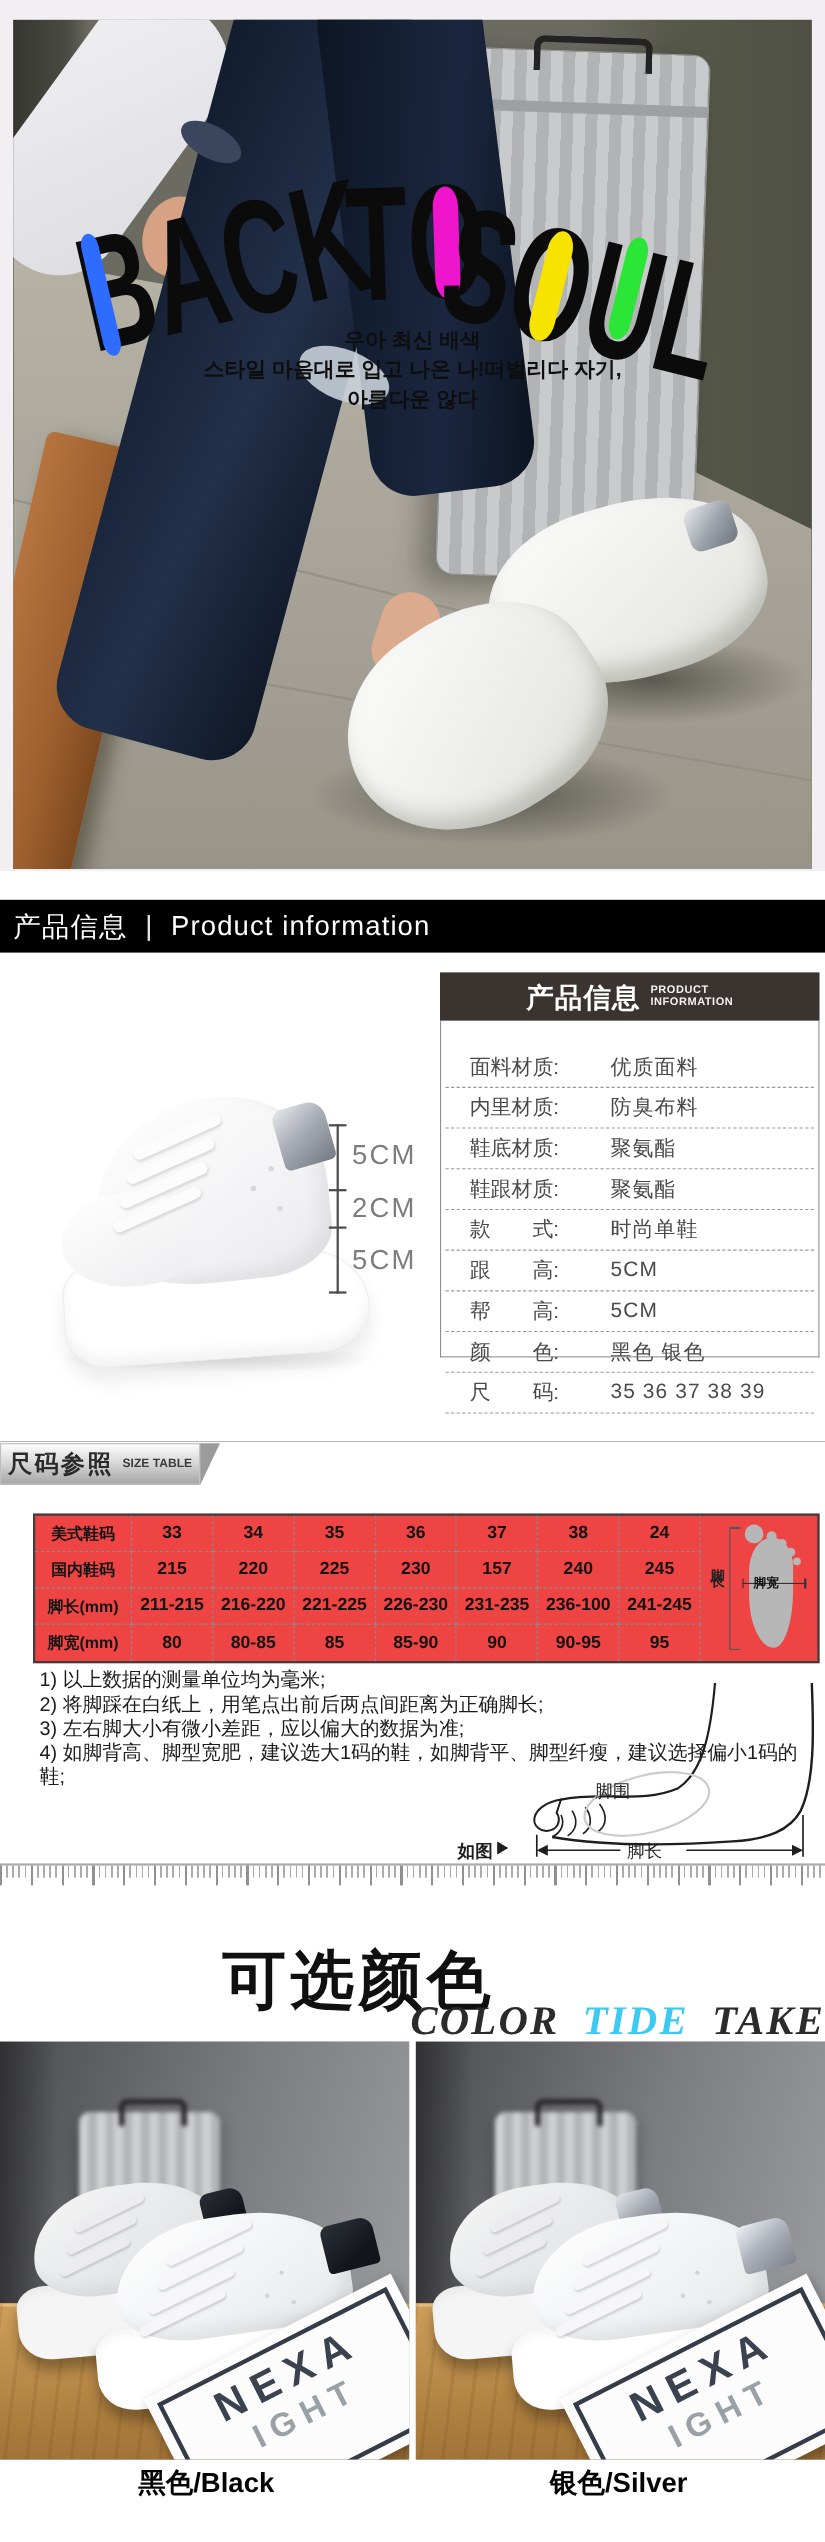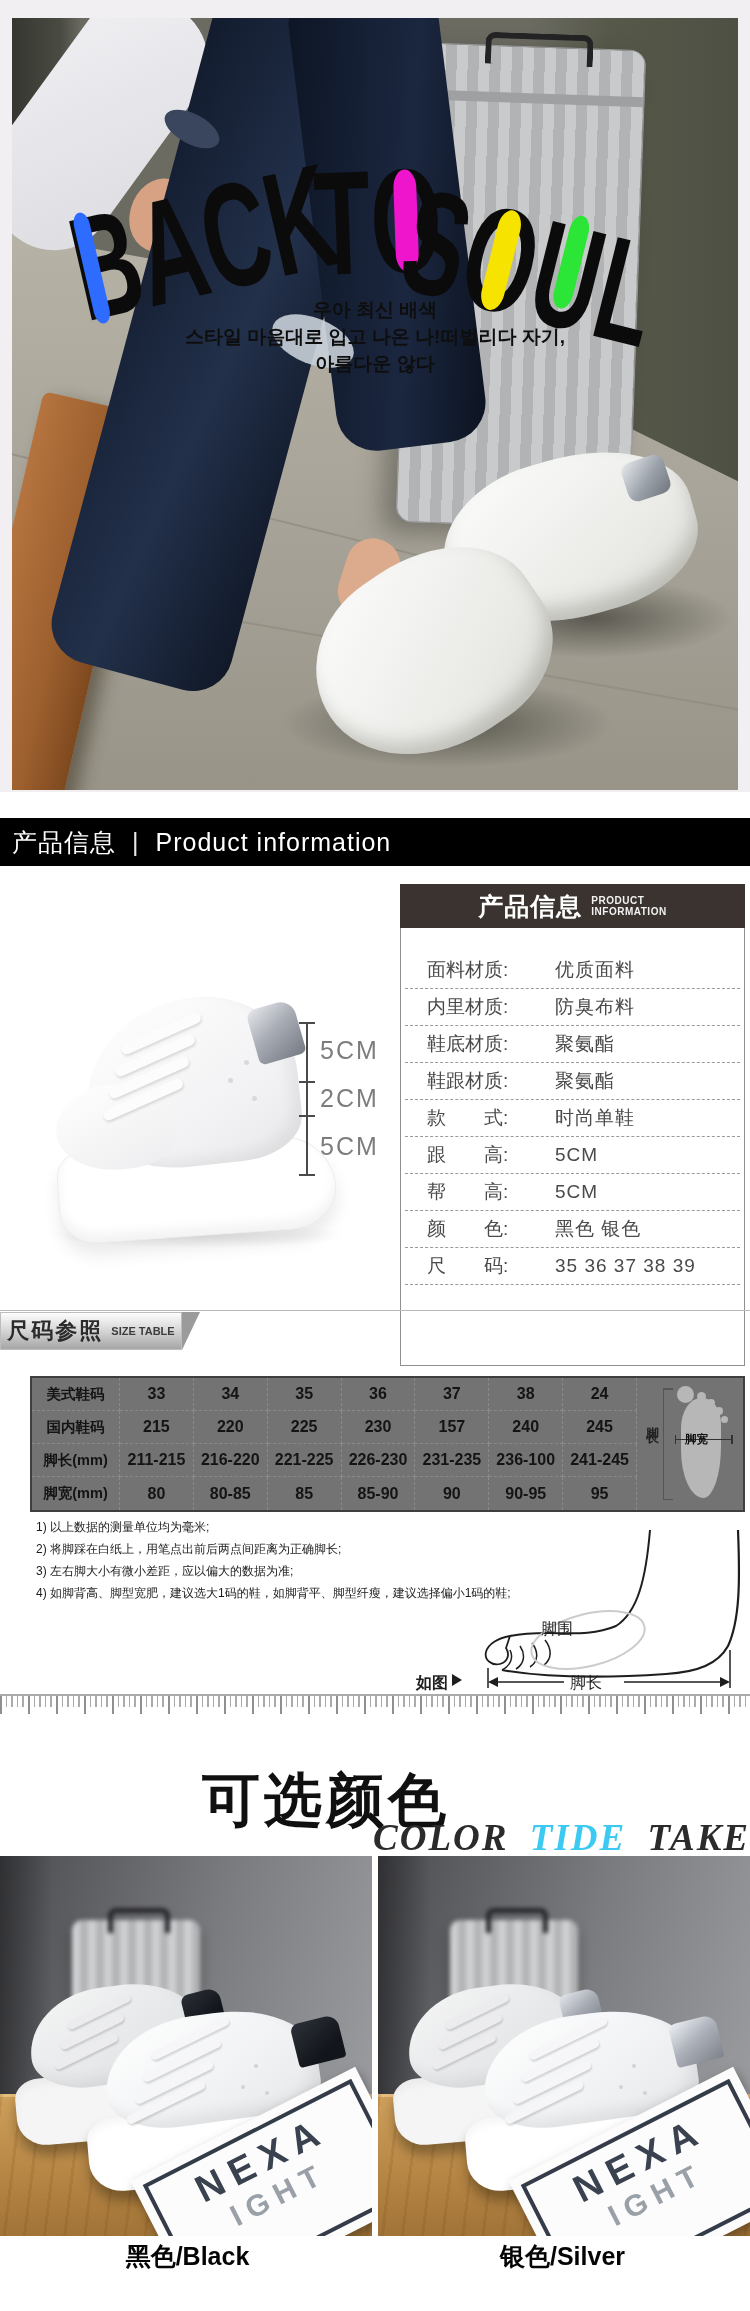--- a/index.html
+++ b/index.html
@@ -61,21 +61,21 @@
   .section-bar{top:818px;left:0;width:750px;height:48px;background:var(--bar-bg);color:#fff;
                display:flex;align-items:center;font-size:25px;letter-spacing:1px;}
   .section-bar .zh{margin-left:12px;}
   .section-bar .dv{margin:0 16px;font-weight:300;color:#e8e8e8;}
 
   
   .pi-header{top:884px;left:400px;width:345px;height:44px;background:var(--header-bg);color:#fff;
              display:flex;align-items:center;justify-content:center;gap:9px;}
   .pi-header .zh{font-size:25px;font-weight:bold;letter-spacing:1px;}
   .pi-header .en{font-size:10px;font-weight:bold;line-height:11px;letter-spacing:.5px;color:#f2f2f2;}
-  .pi-body{top:928px;left:400px;width:345px;height:438px;background:#fff;border:1px solid #8f8f8f;border-top:none;box-sizing:border-box;padding-top:24px;}
+  .pi-body{top:928px;left:400px;width:345px;height:306px;background:#fff;border:1px solid #8f8f8f;border-top:none;box-sizing:border-box;padding-top:24px;}
   .pi-row{height:36px;margin:0 4px;display:flex;align-items:center;border-bottom:1px dashed #9a9a9a;color:#4a4a4a;font-size:19px;}
   .pi-row .lb{padding-left:22px;width:118px;box-sizing:border-box;white-space:pre;}
   .pi-row .vl{margin-left:32px;letter-spacing:1px;}
 
   
   .sh-sole{left:58px;top:1142px;width:276px;height:92px;background:#fff;transform:rotate(-4deg);
            border:1px solid #ededed;border-radius:36px 66px 56px 44px/32px 62px 48px 40px;
            box-shadow:0 12px 16px rgba(60,60,60,.10),inset 0 -8px 12px rgba(0,0,0,.05);}
   .sh-upper{left:86px;top:998px;width:212px;height:168px;transform:rotate(-6deg);
             background:linear-gradient(150deg,#ffffff,#f1f1f3 70%,#e8e8ea);
@@ -93,40 +93,40 @@
   .mtick{position:absolute;left:-7px;width:16px;height:2px;background:#4a4a4a;}
   .mlabel{position:absolute;color:#7d7d7d;font-size:25px;letter-spacing:2px;left:320px;}
 
   
   .size-divider{top:1310px;left:0;width:750px;height:1px;background:#b7b7b7;}
   .ribbon{top:1312px;left:0;width:182px;height:38px;background:linear-gradient(180deg,#fdfdfd,#d9d9d9 45%,#a6a6a6);
           border:1px solid #bdbdbd;box-sizing:border-box;display:flex;align-items:center;justify-content:center;gap:8px;}
   .ribbon .zh{font-size:22px;font-weight:bold;color:#2b2b2b;letter-spacing:2px;}
   .ribbon .en{font-size:11px;font-weight:bold;color:#3c3c3c;}
   .ribbon-fold{top:1312px;left:182px;width:0;height:0;border-top:38px solid #9b9b9b;border-right:18px solid transparent;}
-  .size-table{top:1376px;left:30px;width:715px;box-sizing:border-box;border:2px solid #3f3f3f;background:#737373;
+  .size-table{top:1376px;left:30px;width:715px;box-sizing:border-box;border:2px solid #3f3f3f;background:#ef4444;
               display:grid;grid-template-columns:88px repeat(7,1fr) 106px;grid-auto-rows:33px;}
   .sc{border-right:1px dashed #8a8a8a;border-bottom:1px dashed #8a8a8a;display:flex;align-items:center;justify-content:center;
       font-size:16px;font-weight:600;color:#141414;}
   .sc.lab{font-size:14.5px;font-weight:600;}
   .sc.r3{border-bottom:none;}
   .foot-cell{grid-column:9;grid-row:1/5;border-bottom:none;border-right:none;position:relative;}
   .fp{position:absolute;left:0;top:4px;width:104px;height:124px;}
   .fp-bracket{position:absolute;left:26px;top:6px;width:8px;height:112px;border-left:1.5px solid #555;}
   .fp-bracket:before,.fp-bracket:after{content:"";position:absolute;left:0;width:9px;height:1.5px;background:#555;}
   .fp-bracket:before{top:0;} .fp-bracket:after{bottom:0;}
   .fp-len{position:absolute;left:6px;top:34px;font-size:13px;color:#222;writing-mode:vertical-rl;text-orientation:upright;letter-spacing:4px;}
   .fp-sole{position:absolute;left:44px;top:16px;width:40px;height:100px;background:#b7b7b7;
            border-radius:50% 46% 44% 56%/30% 26% 52% 48%;}
   .fp-toe{position:absolute;border-radius:50%;background:#b7b7b7;}
   .fp-wline{position:absolute;left:38px;top:57px;width:58px;border-top:1.5px solid #333;}
   .fp-wline:before,.fp-wline:after{content:"";position:absolute;top:-5px;width:1.5px;height:9px;background:#333;}
   .fp-wline:before{left:0;} .fp-wline:after{right:0;}
   .fp-wid{position:absolute;left:48px;top:50px;font-size:11.5px;color:#111;font-weight:bold;}
-  .notes{top:1516px;left:36px;width:700px;font-size:12px;color:#1c1c1c;line-height:22px;}
+  .notes{top:1516px;left:36px;width:700px;font-size:18px;color:#1c1c1c;line-height:22px;}
   .foot-svg{top:1528px;left:298px;width:452px;height:168px;}
   .ruler{top:1694px;left:0;width:750px;height:20px;border-top:2px solid #ababab;}
   .ruler .small{position:absolute;top:0;left:0;right:0;height:11px;
       background:repeating-linear-gradient(90deg,#ababab 0 1.5px,transparent 1.5px 5.6px);}
   .ruler .big{position:absolute;top:0;left:0;right:0;height:18px;
       background:repeating-linear-gradient(90deg,#909090 0 2px,transparent 2px 28px);}
 
   
   .cs-title{top:1762px;left:0;width:652px;text-align:center;font-size:58px;font-weight:bold;color:#101010;letter-spacing:4px;}
   .cs-sub{top:1816px;left:0;width:750px;text-align:right;font-family:"Liberation Serif","DejaVu Serif",serif;

